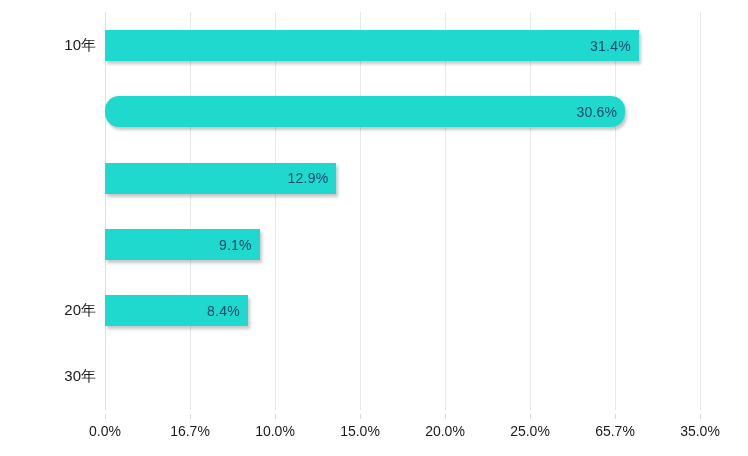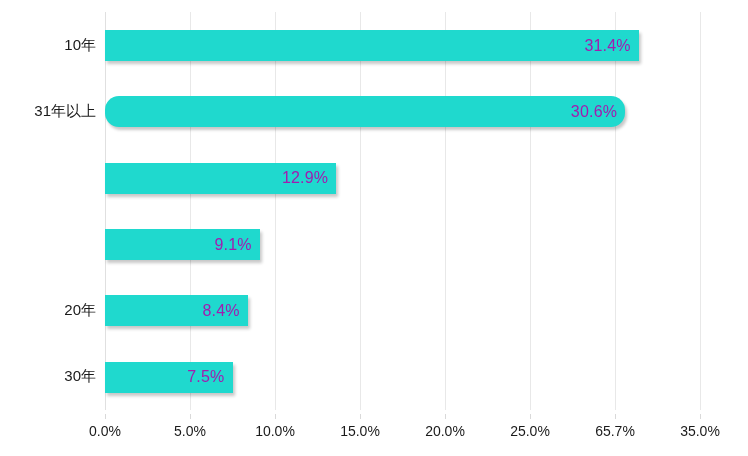--- a/index.html
+++ b/index.html
@@ -64,22 +64,22 @@
     height: 31px;
     background: #1FD9CE;
     box-shadow: 2px 3px 3px rgba(0, 0, 0, 0.22);
   }
 
   .bar-value {
     position: absolute;
     right: 8px;
     top: 50%;
     transform: translateY(-50%);
-    font-size: 16px;
-    color: #a21caf;
+    font-size: 14px;
+    color: #0c4a6e;
     white-space: nowrap;
     letter-spacing: 0.2px;
   }
 
   
   #category-axis {
     position: absolute;
     left: 0;
     top: 12px;
     width: 96px;
@@ -122,21 +122,20 @@
     background: #d9d9d9;
   }
 </style>
 </head>
 <body>
 
 <div id="chart-root">
 
   <div id="category-axis">
       <div class="cat-label" style="top: 0px;">10年</div>
-      <div class="cat-label" style="top: 66.3333px;">31年以上</div>
       <div class="cat-label" style="top: 265.333px;">20年</div>
       <div class="cat-label" style="top: 331.667px;">30年</div>
     </div>
 
   <div id="plot-area">
     <div id="gridlines-layer">
         <div class="gridline axis-origin" style="left: 0px;"></div>
         <div class="gridline" style="left: 85px;"></div>
         <div class="gridline" style="left: 170px;"></div>
         <div class="gridline" style="left: 255px;"></div>
@@ -164,33 +163,28 @@
         <div class="bar-row" style="top: 199px;">
           <div class="bar" style="width: 154.7px; background: rgb(31, 217, 206);">
             <span class="bar-value">9.1%</span>
           </div>
         </div>
         <div class="bar-row" style="top: 265.333px;">
           <div class="bar" style="width: 142.8px; background: rgb(31, 217, 206);">
             <span class="bar-value">8.4%</span>
           </div>
         </div>
-        <div class="bar-row" style="top: 331.667px;">
-          <div class="bar" style="width: 127.5px; background: rgb(31, 217, 206);">
-            <span class="bar-value">7.5%</span>
-          </div>
-        </div>
       </div>
   </div>
 
   <div id="value-axis">
       <div class="tick-mark" style="left: 0px;"></div>
       <div class="tick-label" style="left: 0px; top: 9px;">0.0%</div>
       <div class="tick-mark" style="left: 85px;"></div>
-      <div class="tick-label" style="left: 85px; top: 9px;">5.0%</div>
+      <div class="tick-label" style="left: 85px; top: 9px;">16.7%</div>
       <div class="tick-mark" style="left: 170px;"></div>
       <div class="tick-label" style="left: 170px; top: 9px;">10.0%</div>
       <div class="tick-mark" style="left: 255px;"></div>
       <div class="tick-label" style="left: 255px; top: 9px;">15.0%</div>
       <div class="tick-mark" style="left: 340px;"></div>
       <div class="tick-label" style="left: 340px; top: 9px;">20.0%</div>
       <div class="tick-mark" style="left: 425px;"></div>
       <div class="tick-label" style="left: 425px; top: 9px;">25.0%</div>
       <div class="tick-mark" style="left: 510px;"></div>
       <div class="tick-label" style="left: 510px; top: 9px;">65.7%</div>

